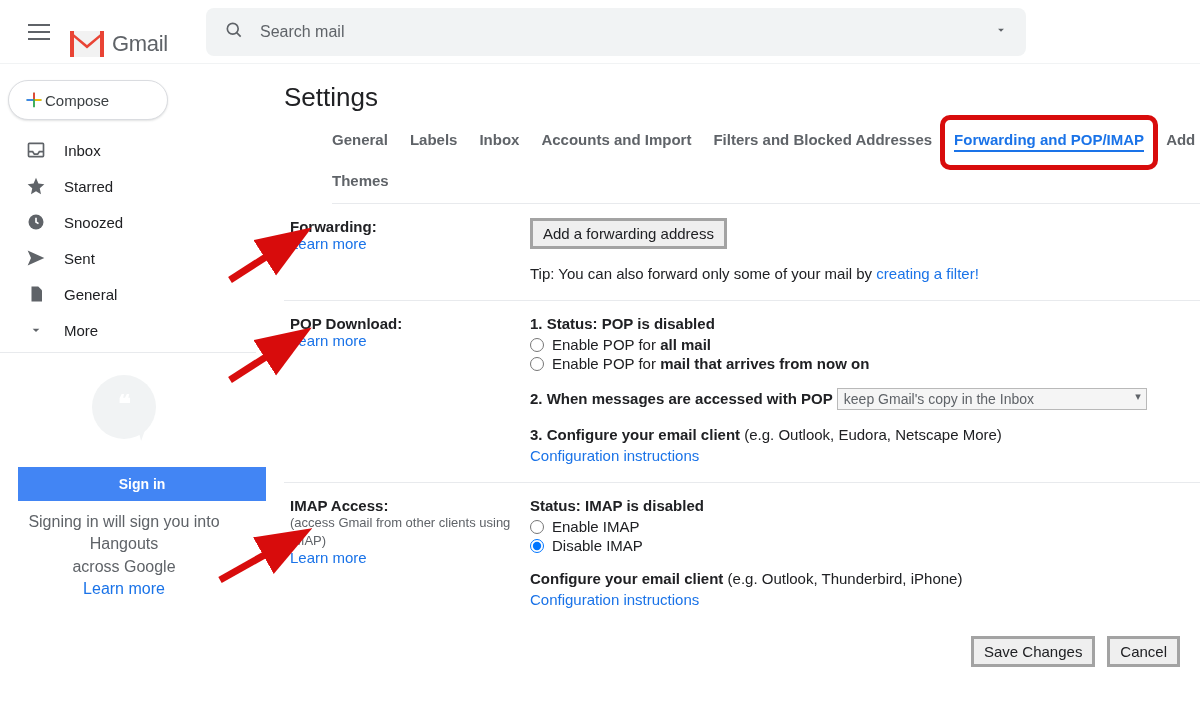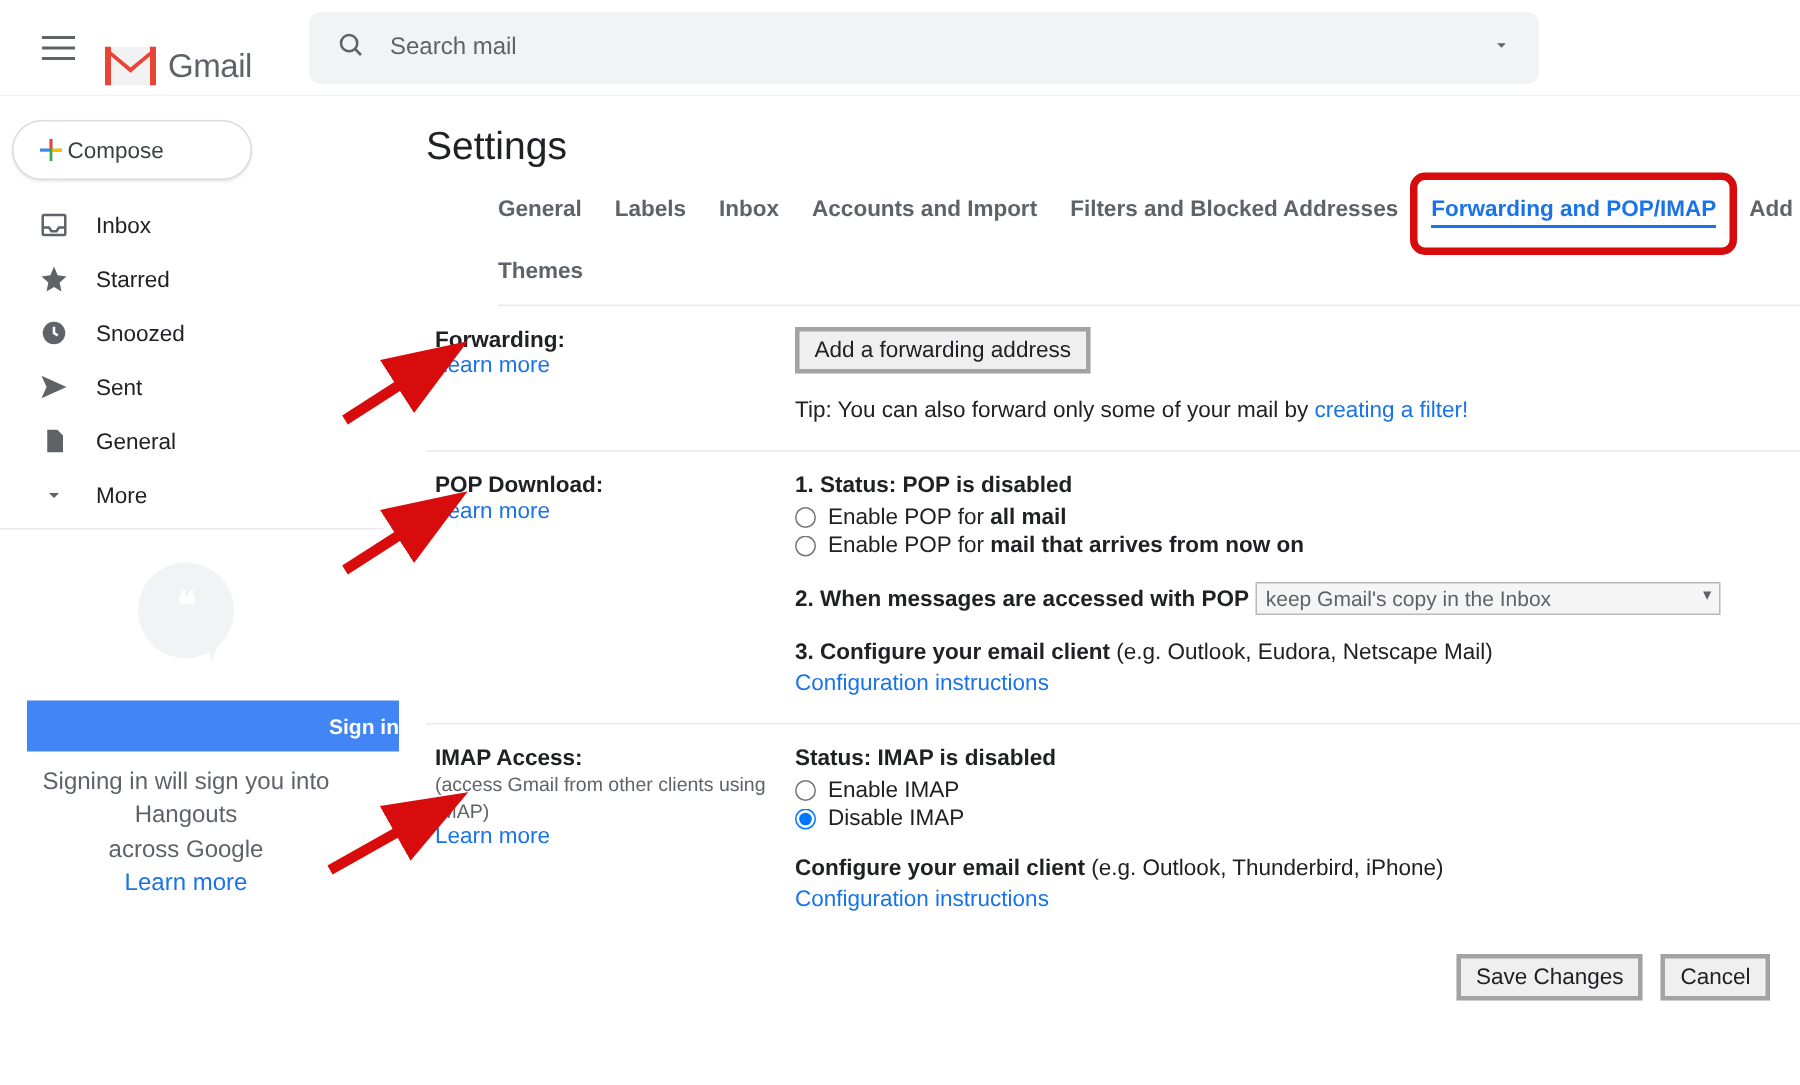--- a/index.html
+++ b/index.html
@@ -28,21 +28,21 @@
   .nav-list { list-style: none; }
   .nav-item { display: flex; align-items: center; gap: 18px; height: 36px; padding-left: 26px; border-radius: 0 18px 18px 0; cursor: pointer; color: #202124; font-size: 15px; }
   .nav-item .nav-icon { width: 20px; height: 20px; color: #5f6368; display:flex; align-items:center; justify-content:center; }
   .nav-divider { border-top: 1px solid #e8eaed; margin-top: 4px; }
 
   
   .hangouts { margin-top: 22px; padding: 0 14px 0 6px; text-align: center; color:#5f6368; }
   .hangouts-bubble { width: 64px; height: 64px; border-radius: 50%; background: #f1f3f4; margin: 0 auto 28px; position: relative; }
   .hangouts-bubble::after { content: ""; position: absolute; bottom: -2px; right: 12px; width: 0; height: 0; border-left: 10px solid transparent; border-top: 16px solid #f1f3f4; transform: skewX(-20deg);}
   .hangouts-bubble .quotes { position:absolute; top:50%; left:50%; transform:translate(-50%,-60%); color:#fff; font-size:24px; font-weight:bold; letter-spacing:-1px;}
-  .signin-btn { display:block; width: 248px; margin: 0 0 10px 12px; background: #4285f4; color: #fff; border: none; height: 34px; font-size: 14px; font-weight: bold; cursor: pointer; text-align: right; }
+  .signin-btn { display:block; width: 248px; margin: 0 0 10px 12px; background: #4285f4; color: #fff; border: none; height: 34px; font-size: 14px; font-weight: bold; cursor: pointer; }
   .hangouts-text { font-size: 16px; color:#5f6368; line-height: 1.4; padding: 0 6px; }
   .hangouts-text .link { color: #1a73e8; cursor:pointer; }
 
   
   .main { flex: 1; padding: 18px 0 0 28px; overflow: hidden; }
   .page-title { font-size: 26px; font-weight: 400; color: #202124; margin-bottom: 18px; }
   .tabs { display: flex; flex-wrap: wrap; gap: 22px; font-size: 15px; font-weight: 600; color: #5f6368; padding-bottom: 14px; border-bottom: 1px solid #e8eaed; position: relative; margin-left: 48px; }
   .tab { cursor: pointer; white-space: nowrap; }
   .tab.active { color: #1a73e8; border-bottom: 2px solid #1a73e8; padding-bottom: 2px; margin-bottom: -2px; }
   .tab-highlight-box { position: absolute; border: 5px solid #d80c0c; border-radius: 10px; pointer-events: none; }
@@ -238,21 +238,21 @@
         <div class="block-gap status-line">
           <b>2. When messages are accessed with POP</b>
           <span class="select-wrap">
             <select class="inline-select">
               <option>keep Gmail's copy in the Inbox</option>
             </select>
           </span>
         </div>
 
         <div class="block-gap status-line">
-          <b>3. Configure your email client </b><span class="muted" style="color:#202124;">(e.g. Outlook, Eudora, Netscape Mail)</span>
+          <b>3. Configure your email client </b><span class="muted" style="color:#202124;">(e.g. Outlook, Eudora, Netscape More)</span>
         </div>
         <div><span class="link">Configuration instructions</span></div>
       </div>
     </div>
 
     <div class="section section-last">
       <div class="section-left">
         <div class="section-title">IMAP Access:</div>
         <div class="section-sub">(access Gmail from other clients using IMAP)</div>
         <div><span class="learn-more">Learn more</span></div>

